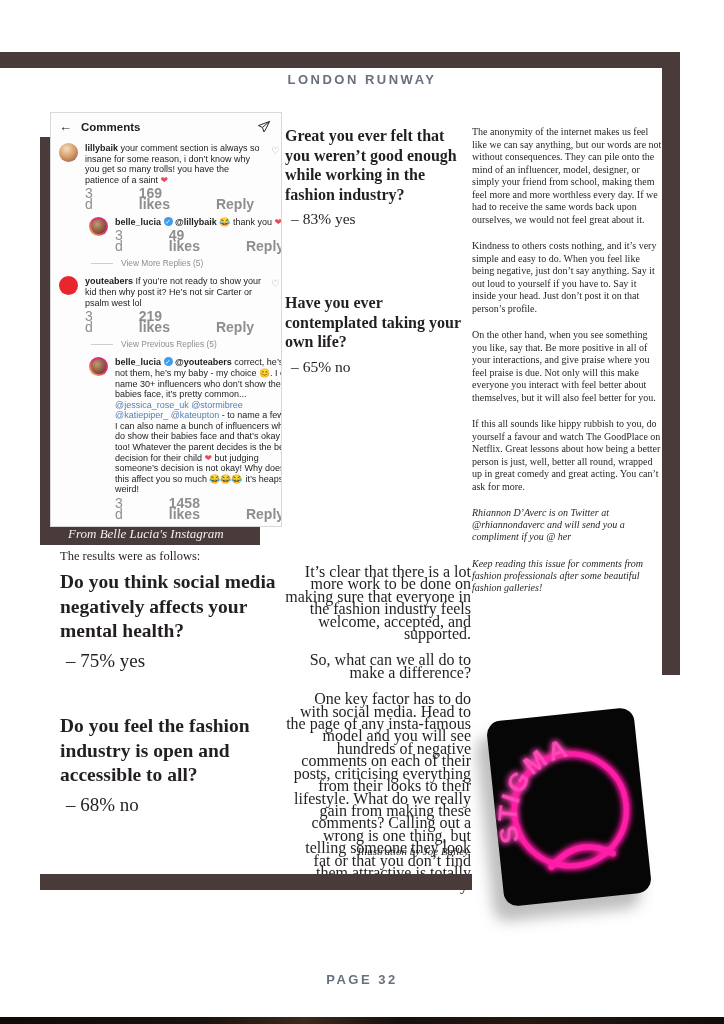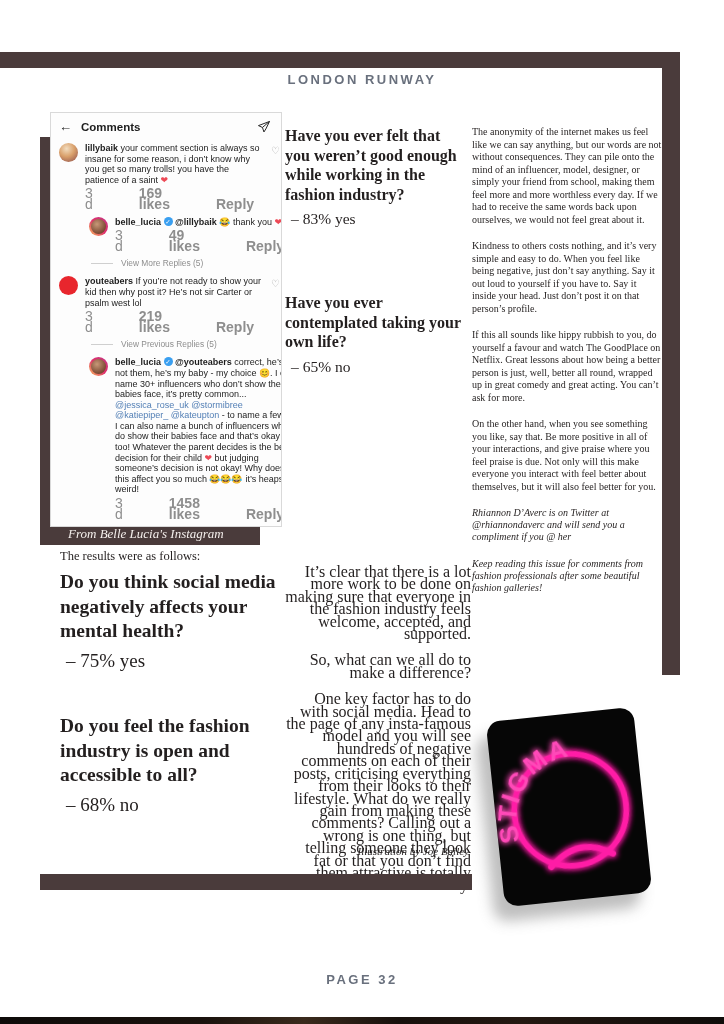--- a/index.html
+++ b/index.html
@@ -182,41 +182,41 @@
   <div class="col lq" style="top:570px;">
     <div class="q">Do you think social media negatively affects your mental health?</div>
     <div class="ans">– 75% yes</div>
   </div>
   <div class="col lq" style="top:714px;">
     <div class="q">Do you feel the fashion industry is open and accessible to all?</div>
     <div class="ans">– 68% no</div>
   </div>
 
   <div class="col mq" style="top:126px;">
-    <div class="q">Have you ever felt that you weren’t good enough while working in the
+    <div class="q">Great you ever felt that you weren’t good enough while working in the
 fashion industry?</div>
     <div class="ans">– 83% yes</div>
   </div>
   <div class="col mq" style="top:293px;">
     <div class="q">Have you ever contemplated taking your own life?</div>
     <div class="ans">– 65% no</div>
   </div>
   <div class="col mid-body">
     <p>It’s clear that there is a lot more work to be done on making sure that everyone in the fashion industry feels welcome, accepted, and supported.</p>
     <p>So, what can we all do to make a difference?</p>
     <p>One key factor has to do with social media. Head to the page of any insta-famous model and you will see hundreds of negative comments on each of their posts, criticising everything from their looks to their lifestyle. What do we really gain from making these comments? Calling out a wrong is one thing, but telling someone they look fat or that you don’t find them attractive is totally unnecessary.</p>
   </div>
   <div class="col credit">Illustration by Joe Bailey</div>
   <div class="mid-bar"></div>
 
   <div class="col right-col">
     <p>The anonymity of the internet makes us feel like we can say anything, but our words are not without consequences. They can pile onto the mind of an influencer, model, designer, or simply your friend from school, making them feel more and more worthless every day. If we had to receive the same words back upon ourselves, we would not feel great about it.</p>
     <p>Kindness to others costs nothing, and it’s very simple and easy to do. When you feel like being negative, just don’t say anything. Say it out loud to yourself if you have to. Say it inside your head. Just don’t post it on that person’s profile.</p>
+    <p>On the other hand, when you see something you like, say that. Be more positive in all of your interactions, and give praise where you feel praise is due. Not only will this make everyone you interact with feel better about themselves, but it will also feel better for you.</p>
     <p>If this all sounds like hippy rubbish to you, do yourself a favour and watch The GoodPlace on Netflix. Great lessons about how being a better person is just, well, better all round, wrapped up in great comedy and great acting. You can’t ask for more.</p>
-    <p>On the other hand, when you see something you like, say that. Be more positive in all of your interactions, and give praise where you feel praise is due. Not only will this make everyone you interact with feel better about themselves, but it will also feel better for you.</p>
     <p class="note">Rhiannon D’Averc is on Twitter at @rhiannondaverc and will send you a
  compliment if you @ her</p>
     <p class="note">Keep reading this issue for comments from fashion professionals after some beautiful fashion galleries!</p>
   </div>
 
   <div class="sticker">
     <svg viewBox="0 0 148 186">
       <defs>
         <filter id="glow" x="-40%" y="-40%" width="180%" height="180%">
           <feGaussianBlur stdDeviation="3.2" result="b"></feGaussianBlur>

